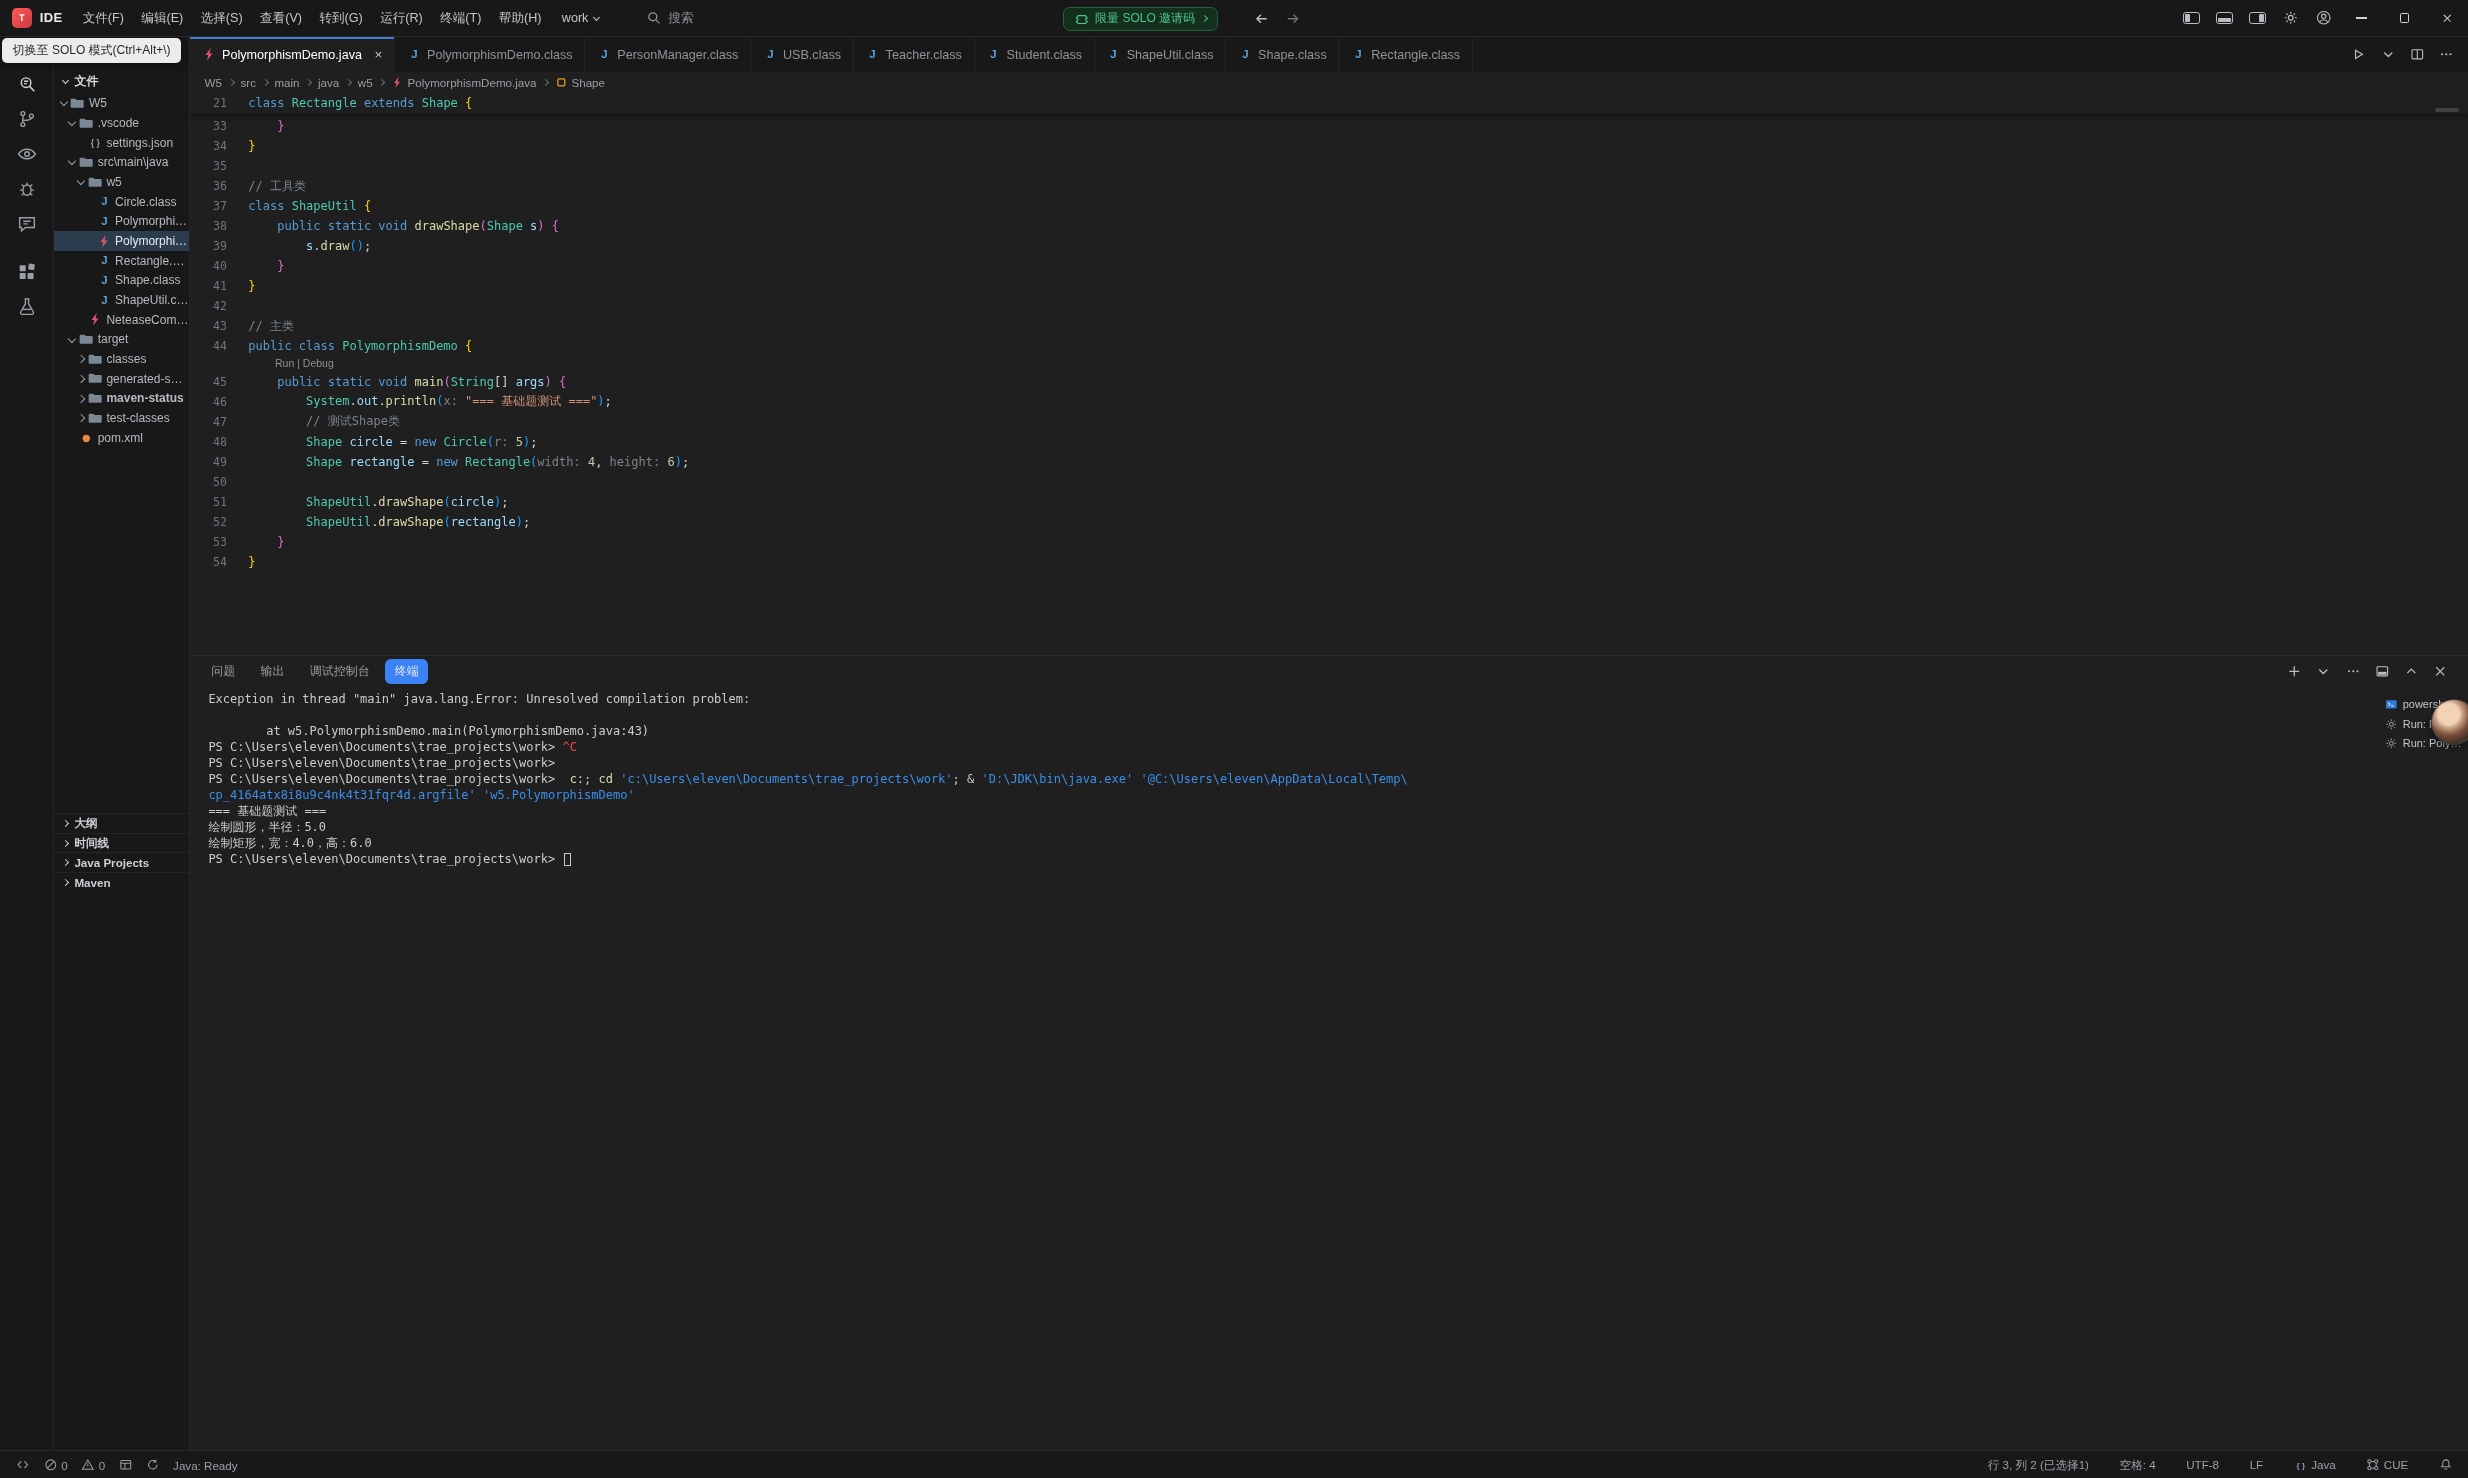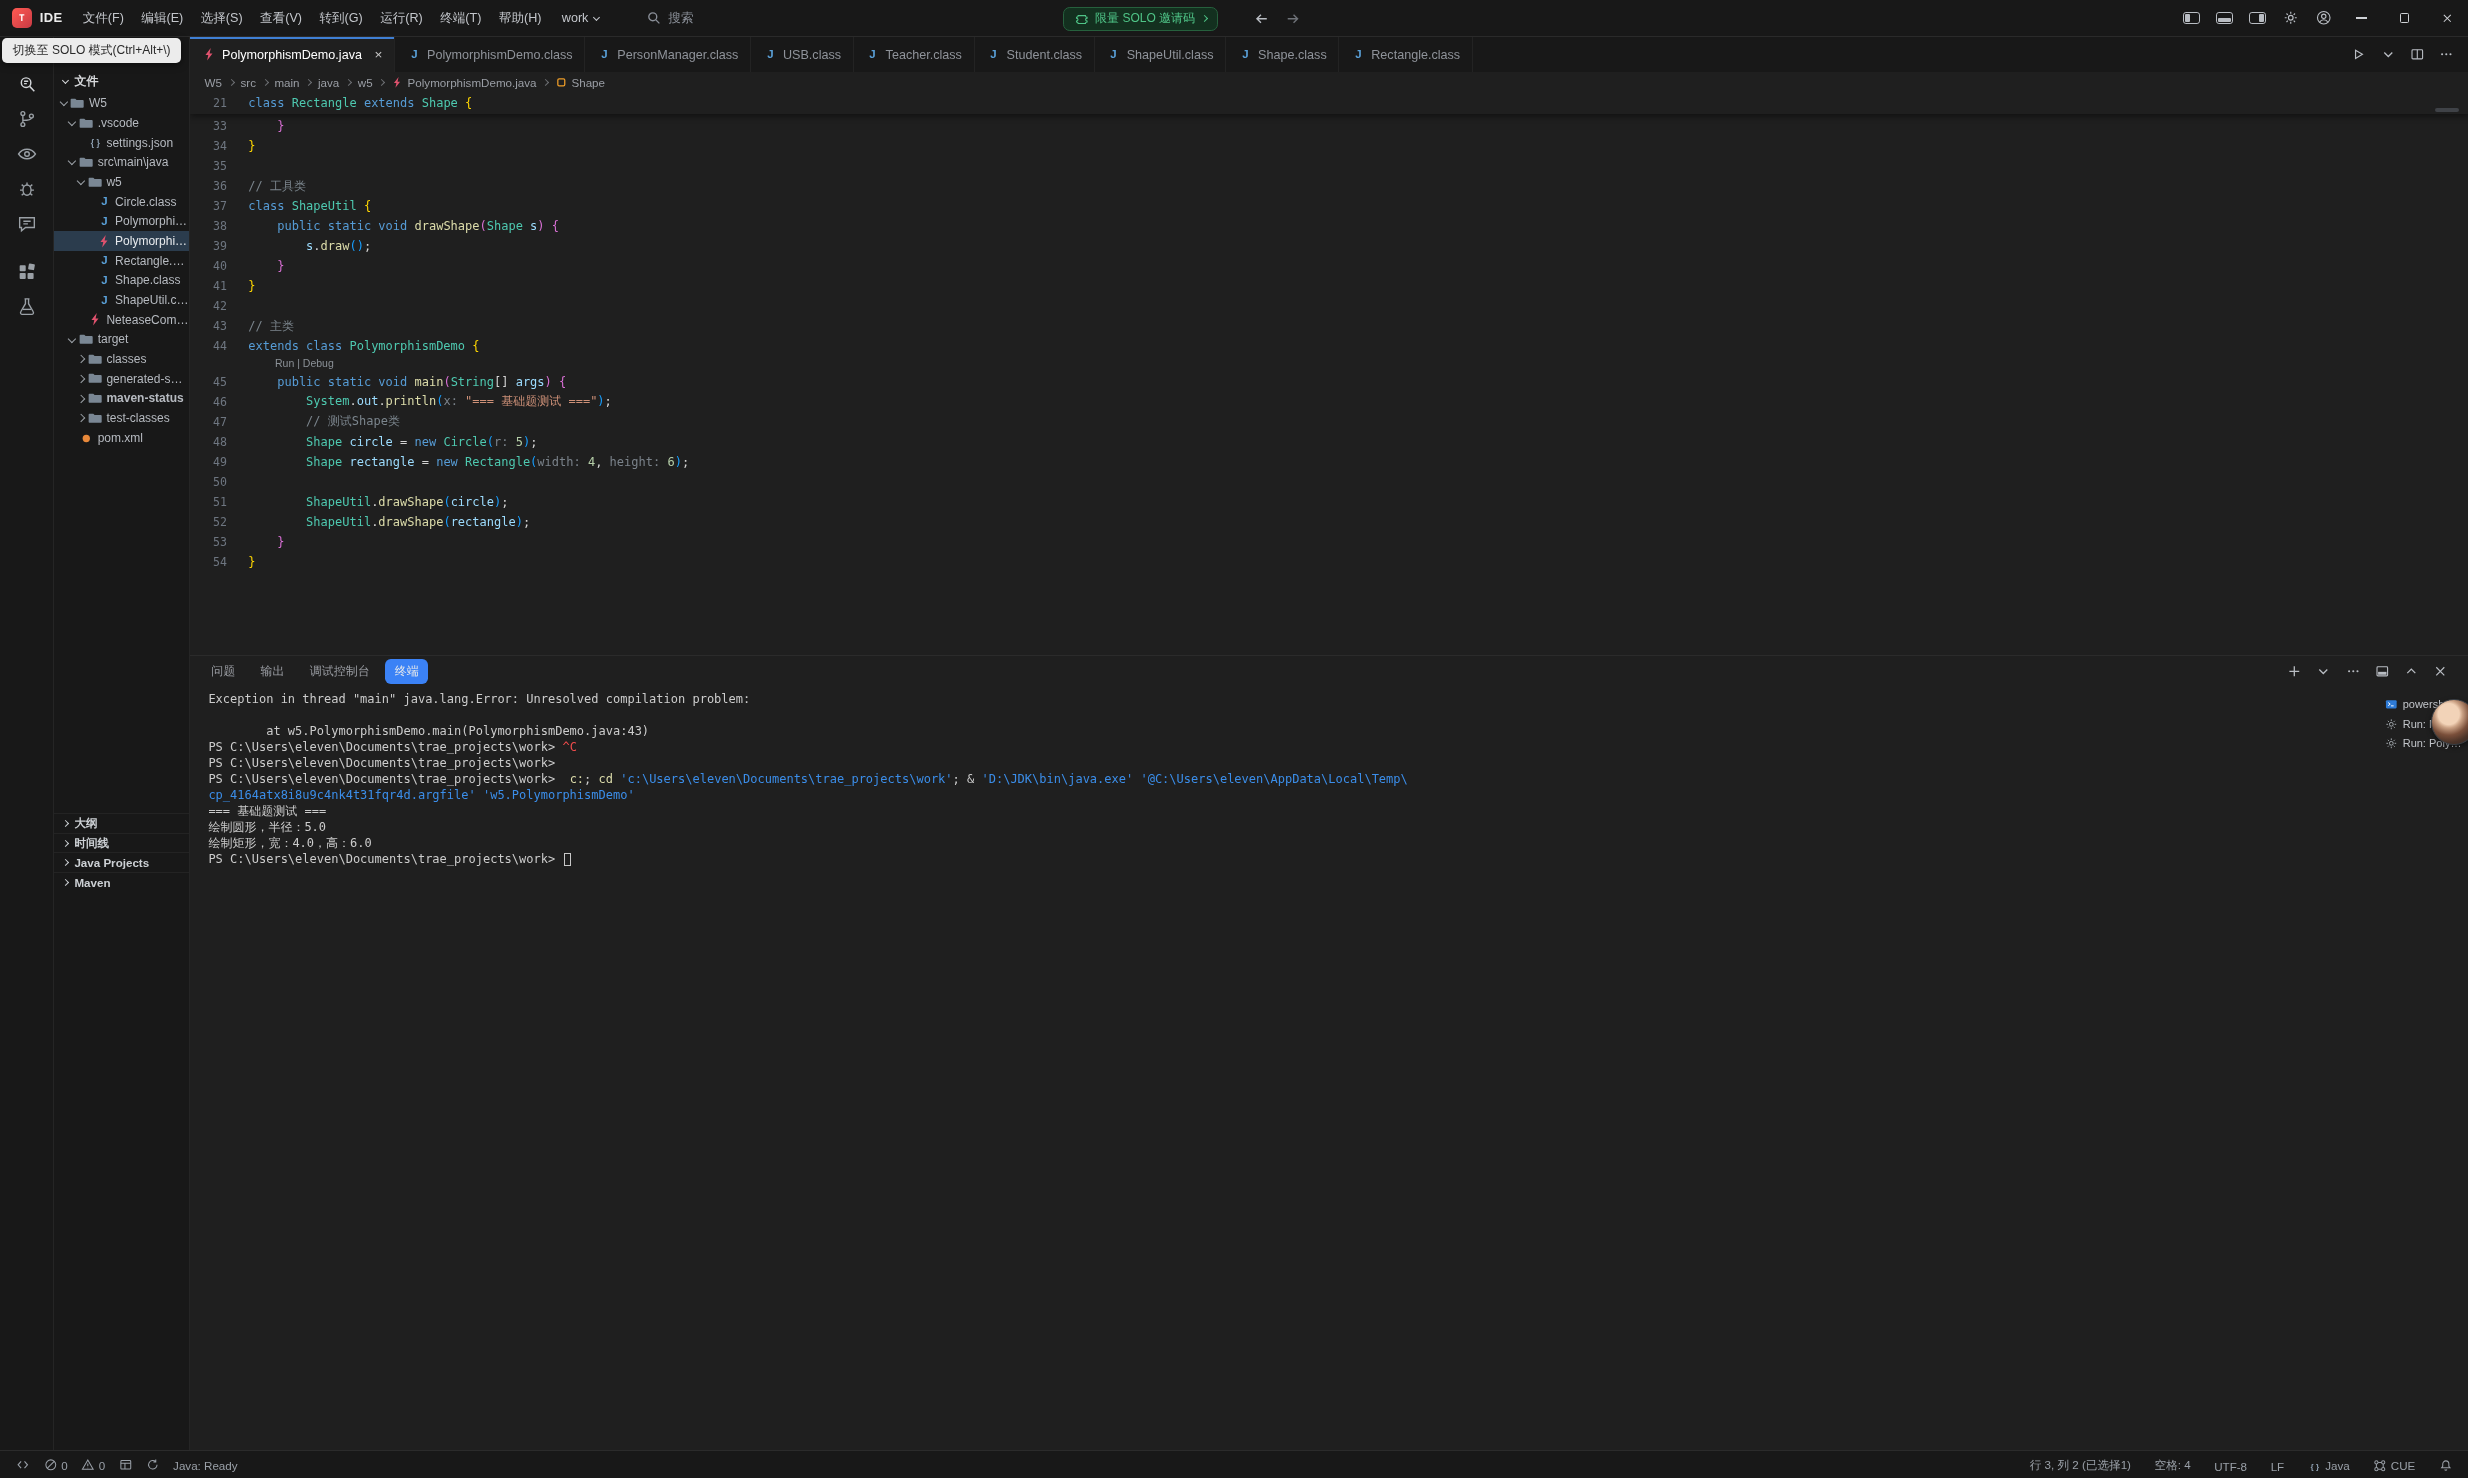--- a/index.html
+++ b/index.html
@@ -121,21 +121,21 @@
 .ts-row .ic{width:12.6px;height:12.6px;color:#aab0b6}
 .ts-label{overflow:hidden;text-overflow:ellipsis}
 .avatar{position:absolute;top:11.6px;right:-7.8px;width:46px;height:46px;border-radius:50%;z-index:6;
   background:radial-gradient(circle at 38% 32%,#f2d3b8 0 26%,#caa184 34%,#7a4f3a 52%,#4a3328 70%,#2e211c 100%);
   border:1.9px solid #3a3f45;box-shadow:0 1.9px 5.8px rgba(0,0,0,.5)}
 
 
 .statusbar{position:absolute;left:0;right:0;bottom:0;height:29px;background:#181818;border-top:1px solid #2b2b2b;
   display:flex;align-items:center;font-size:11.6px;color:#9aa0a8;padding:0 9.7px;z-index:20}
 .st-left{display:flex;align-items:center}
-.st-right{margin-left:auto;display:flex;align-items:flex-end;gap:10px}
+.st-right{margin-left:auto;display:flex;align-items:flex-start;gap:17px}
 .st-item{display:flex;align-items:center;gap:3.9px;padding:0 6.8px;height:100%;white-space:nowrap}
 .st-item .ic{width:13.6px;height:13.6px}
 </style>
 </head>
 <body>
 
 <div class="app">
 
   <div class="titlebar">
     <div class="logo">
@@ -682,21 +682,21 @@
               <div class="cline">
                 <span class="ln">42</span>
                 <span class="ct"></span>
               </div>
               <div class="cline">
                 <span class="ln">43</span>
                 <span class="ct"><span class="t-cm">// 主类</span></span>
               </div>
               <div class="cline">
                 <span class="ln">44</span>
-                <span class="ct"><span class="t-kw">extends class </span><span class="t-ty">PolymorphismDemo </span><span class="t-b1">{</span></span>
+                <span class="ct"><span class="t-kw">public class </span><span class="t-ty">PolymorphismDemo </span><span class="t-b1">{</span></span>
               </div>
               <div class="codelens">Run | Debug</div>
               <div class="cline">
                 <span class="ln">45</span>
                 <span class="ct"><span class="t-pl">    </span><span class="t-kw">public static void </span><span class="t-fn">main</span><span class="t-b2">(</span><span class="t-ty">String</span><span class="t-pl">[] </span><span class="t-va">args</span><span class="t-b2">)</span><span class="t-pl"> </span><span class="t-b2">{</span></span>
               </div>
               <div class="cline">
                 <span class="ln">46</span>
                 <span class="ct"><span class="t-pl">        </span><span class="t-ty">System</span><span class="t-pl">.</span><span class="t-va">out</span><span class="t-pl">.</span><span class="t-fn">println</span><span class="t-b3">(</span><span class="t-il">x: </span><span class="t-st">"=== 基础题测试 ==="</span><span class="t-b3">)</span><span class="t-pl">;</span></span>
               </div>

